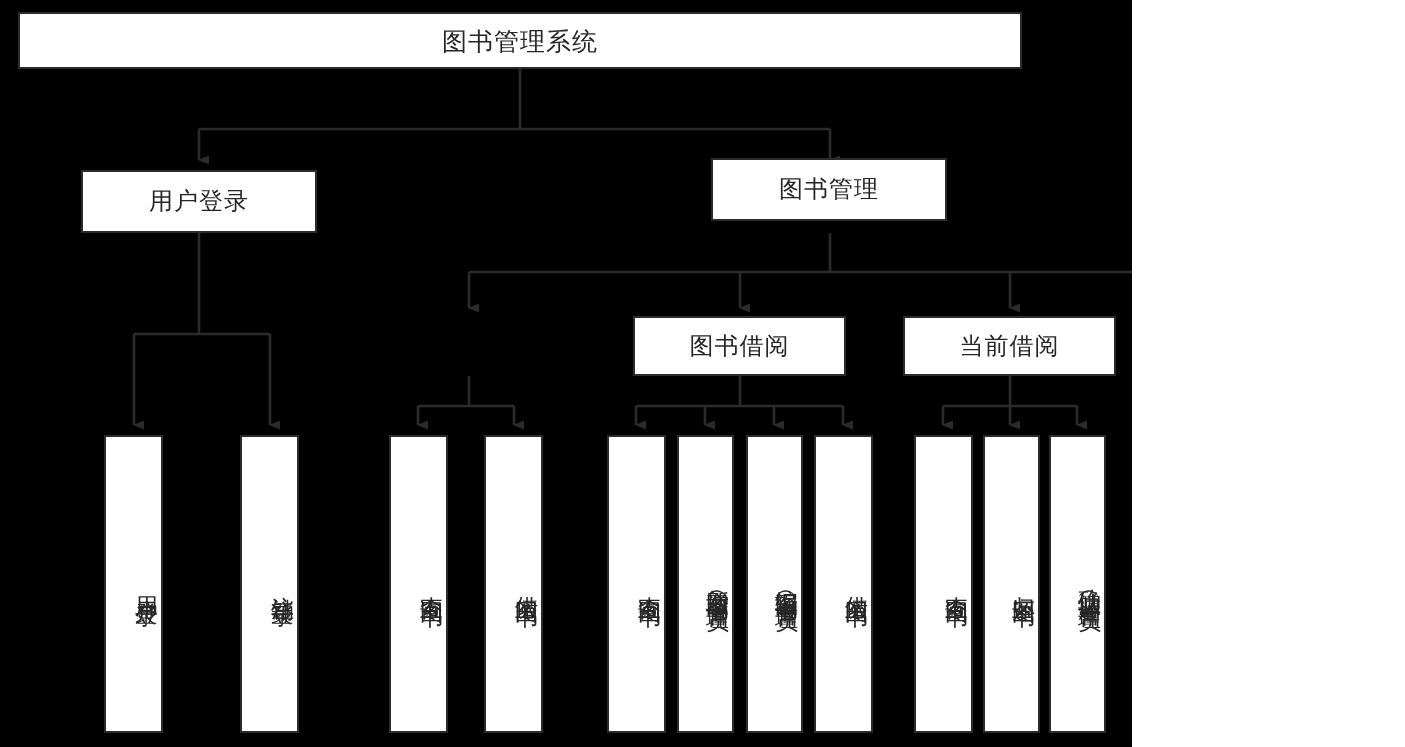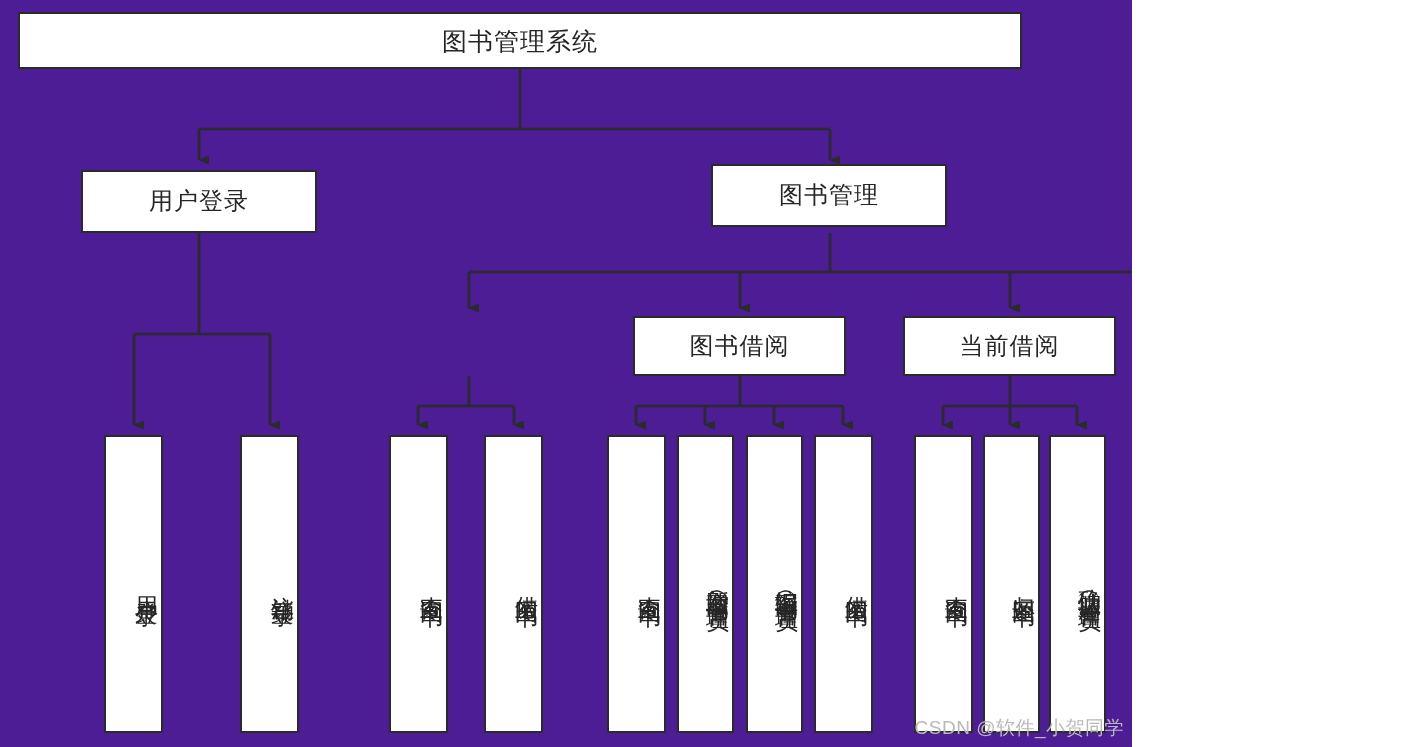--- a/index.html
+++ b/index.html
@@ -4,21 +4,21 @@
 <style>
   html,body{margin:0;padding:0;background:#ffffff;}
   body{
     font-family:"Liberation Sans","DejaVu Sans",sans-serif;
     color:#1a1a1a;
   }
   #canvas{
     position:relative;
     width:1132px;
     height:747px;
-    background:#4c1d95;
+    background:#000000;
     overflow:hidden;
   }
   svg#wires{
     position:absolute;
     left:0;top:0;
     width:1405px;height:747px;
     pointer-events:none;
   }
   .node{
     position:absolute;
@@ -123,21 +123,21 @@
   </svg>
 
   <div class="node horiz" id="root-node" style="left:18px;top:12px;width:1004px;height:57px;">
     <span>图书管理系统</span>
   </div>
 
   <div class="node horiz" style="left:81px;top:170px;width:236px;height:63px;">
     <span>用户登录</span>
   </div>
 
-  <div class="node horiz" style="left:711px;top:164px;width:236px;height:63px;">
+  <div class="node horiz" style="left:711px;top:158px;width:236px;height:63px;">
     <span>图书管理</span>
   </div>
 
 
   <div class="node horiz" style="left:633px;top:316px;width:213px;height:60px;">
     <span>图书借阅</span>
   </div>
 
   <div class="node horiz" style="left:903px;top:316px;width:213px;height:60px;">
     <span>当前借阅</span>
@@ -189,15 +189,14 @@
   </div>
 
   <div class="node vert" style="left:1190px;top:435px;width:59px;height:298px;">
     <span class="vtext">新增借阅记录</span>
   </div>
 
   <div class="node vert" style="left:1310px;top:435px;width:59px;height:298px;">
     <span class="vtext">查询借阅记录</span>
   </div>
 
-  <div id="watermark">CSDN @软件_小贺同学</div>
 
 </div>
 
 </body></html>

